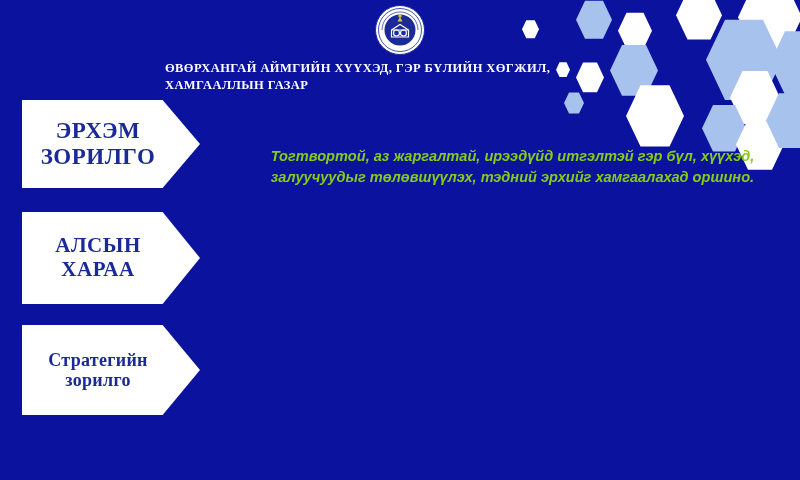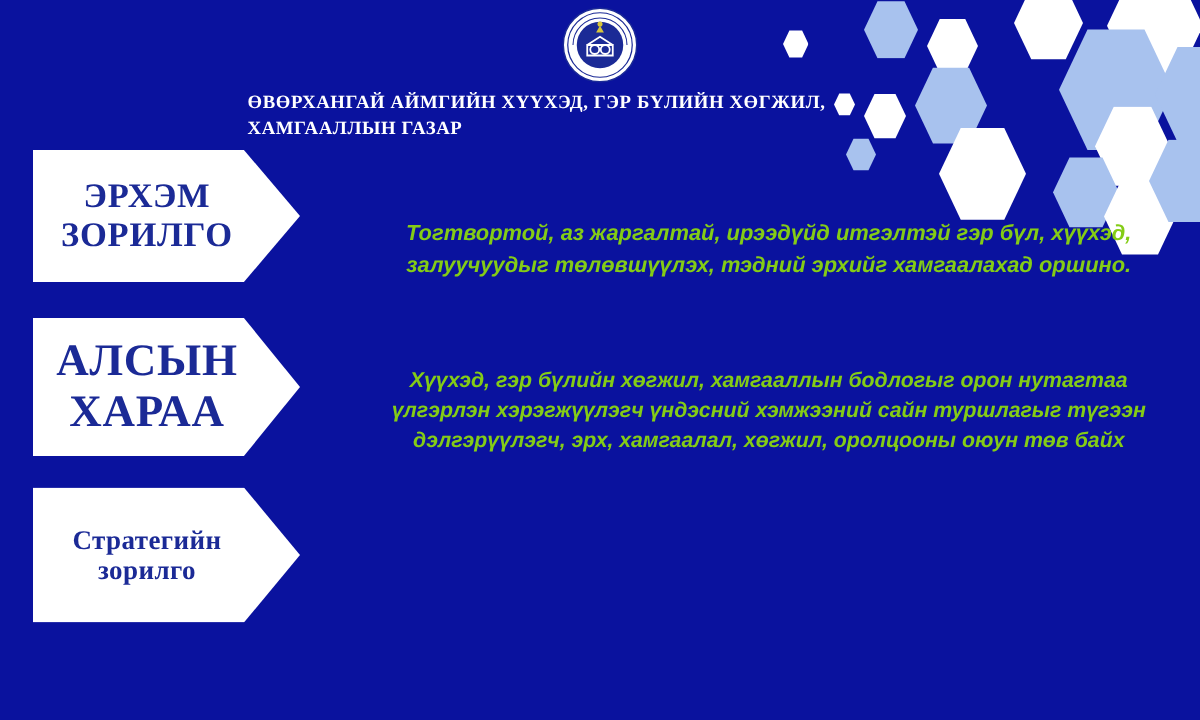--- a/index.html
+++ b/index.html
@@ -81,21 +81,21 @@
     padding-right: 26px;
   }
   .tag-label {
     color: #1b2a96;
     text-align: center;
     font-family: "Liberation Serif", serif;
     font-weight: bold;
     line-height: 1.12;
   }
   .tag-1 .tag-label { font-size: 23px; letter-spacing: 0.5px; }
-  .tag-2 .tag-label { font-size: 30px; letter-spacing: 0.5px; }
+  .tag-2 .tag-label { font-size: 21px; letter-spacing: 0.5px; }
   .tag-3 .tag-label { font-size: 18px; letter-spacing: 0.3px; }
 
   .body-text {
     flex: 1;
     color: #84cc16;
     text-align: center;
     font-family: "Liberation Sans", sans-serif;
     font-style: italic;
     font-weight: bold;
     padding: 0 22px 0 16px;
@@ -151,21 +151,20 @@
     <div class="tag tag-1">
       <div class="tag-label">ЭРХЭМ ЗОРИЛГО</div>
     </div>
     <div class="body-text">Тогтвортой, аз жаргалтай, ирээдүйд итгэлтэй гэр бүл, хүүхэд, залуучуудыг төлөвшүүлэх, тэдний эрхийг хамгаалахад оршино.</div>
   </div>
 
   <div class="row row-2">
     <div class="tag tag-2">
       <div class="tag-label">АЛСЫН ХАРАА</div>
     </div>
-    <div class="body-text">Хүүхэд, гэр бүлийн хөгжил, хамгааллын бодлогыг орон нутагтаа үлгэрлэн хэрэгжүүлэгч үндэсний хэмжээний сайн туршлагыг түгээн дэлгэрүүлэгч, эрх, хамгаалал, хөгжил, оролцооны оюун төв байх</div>
   </div>
 
   <div class="row row-3">
     <div class="tag tag-3">
       <div class="tag-label">Стратегийн зорилго</div>
     </div>
   </div>
 
 </div>
 

